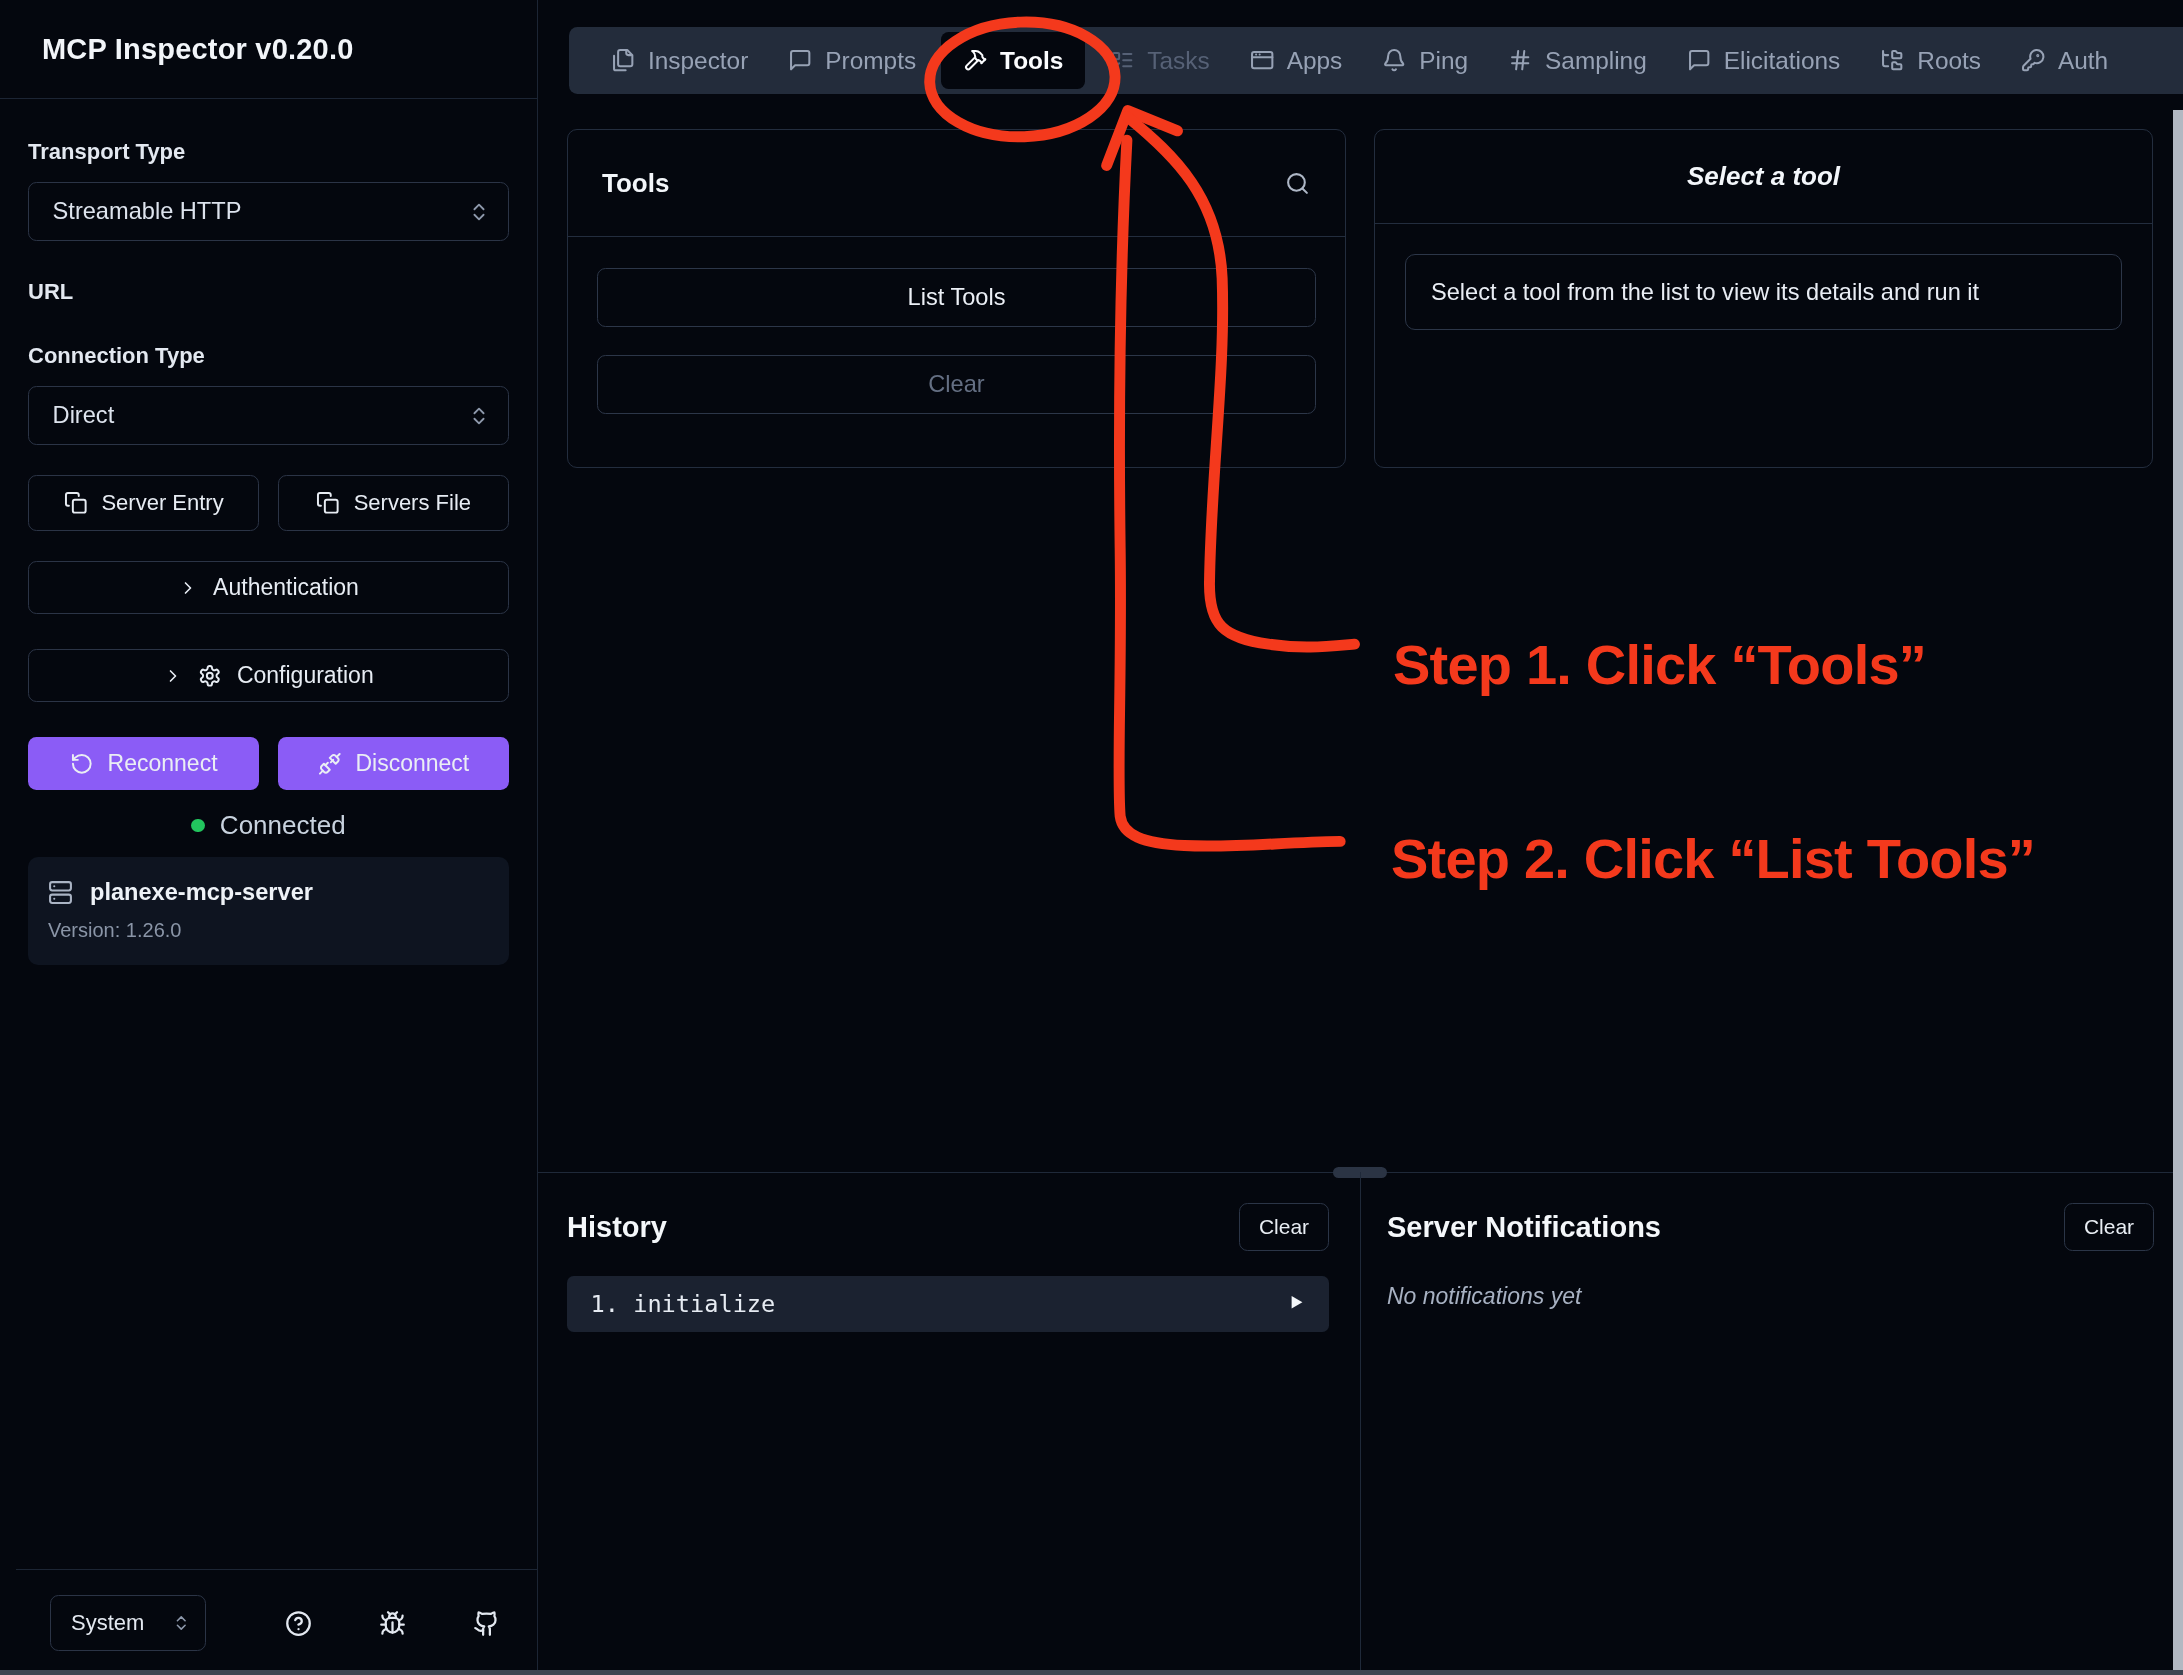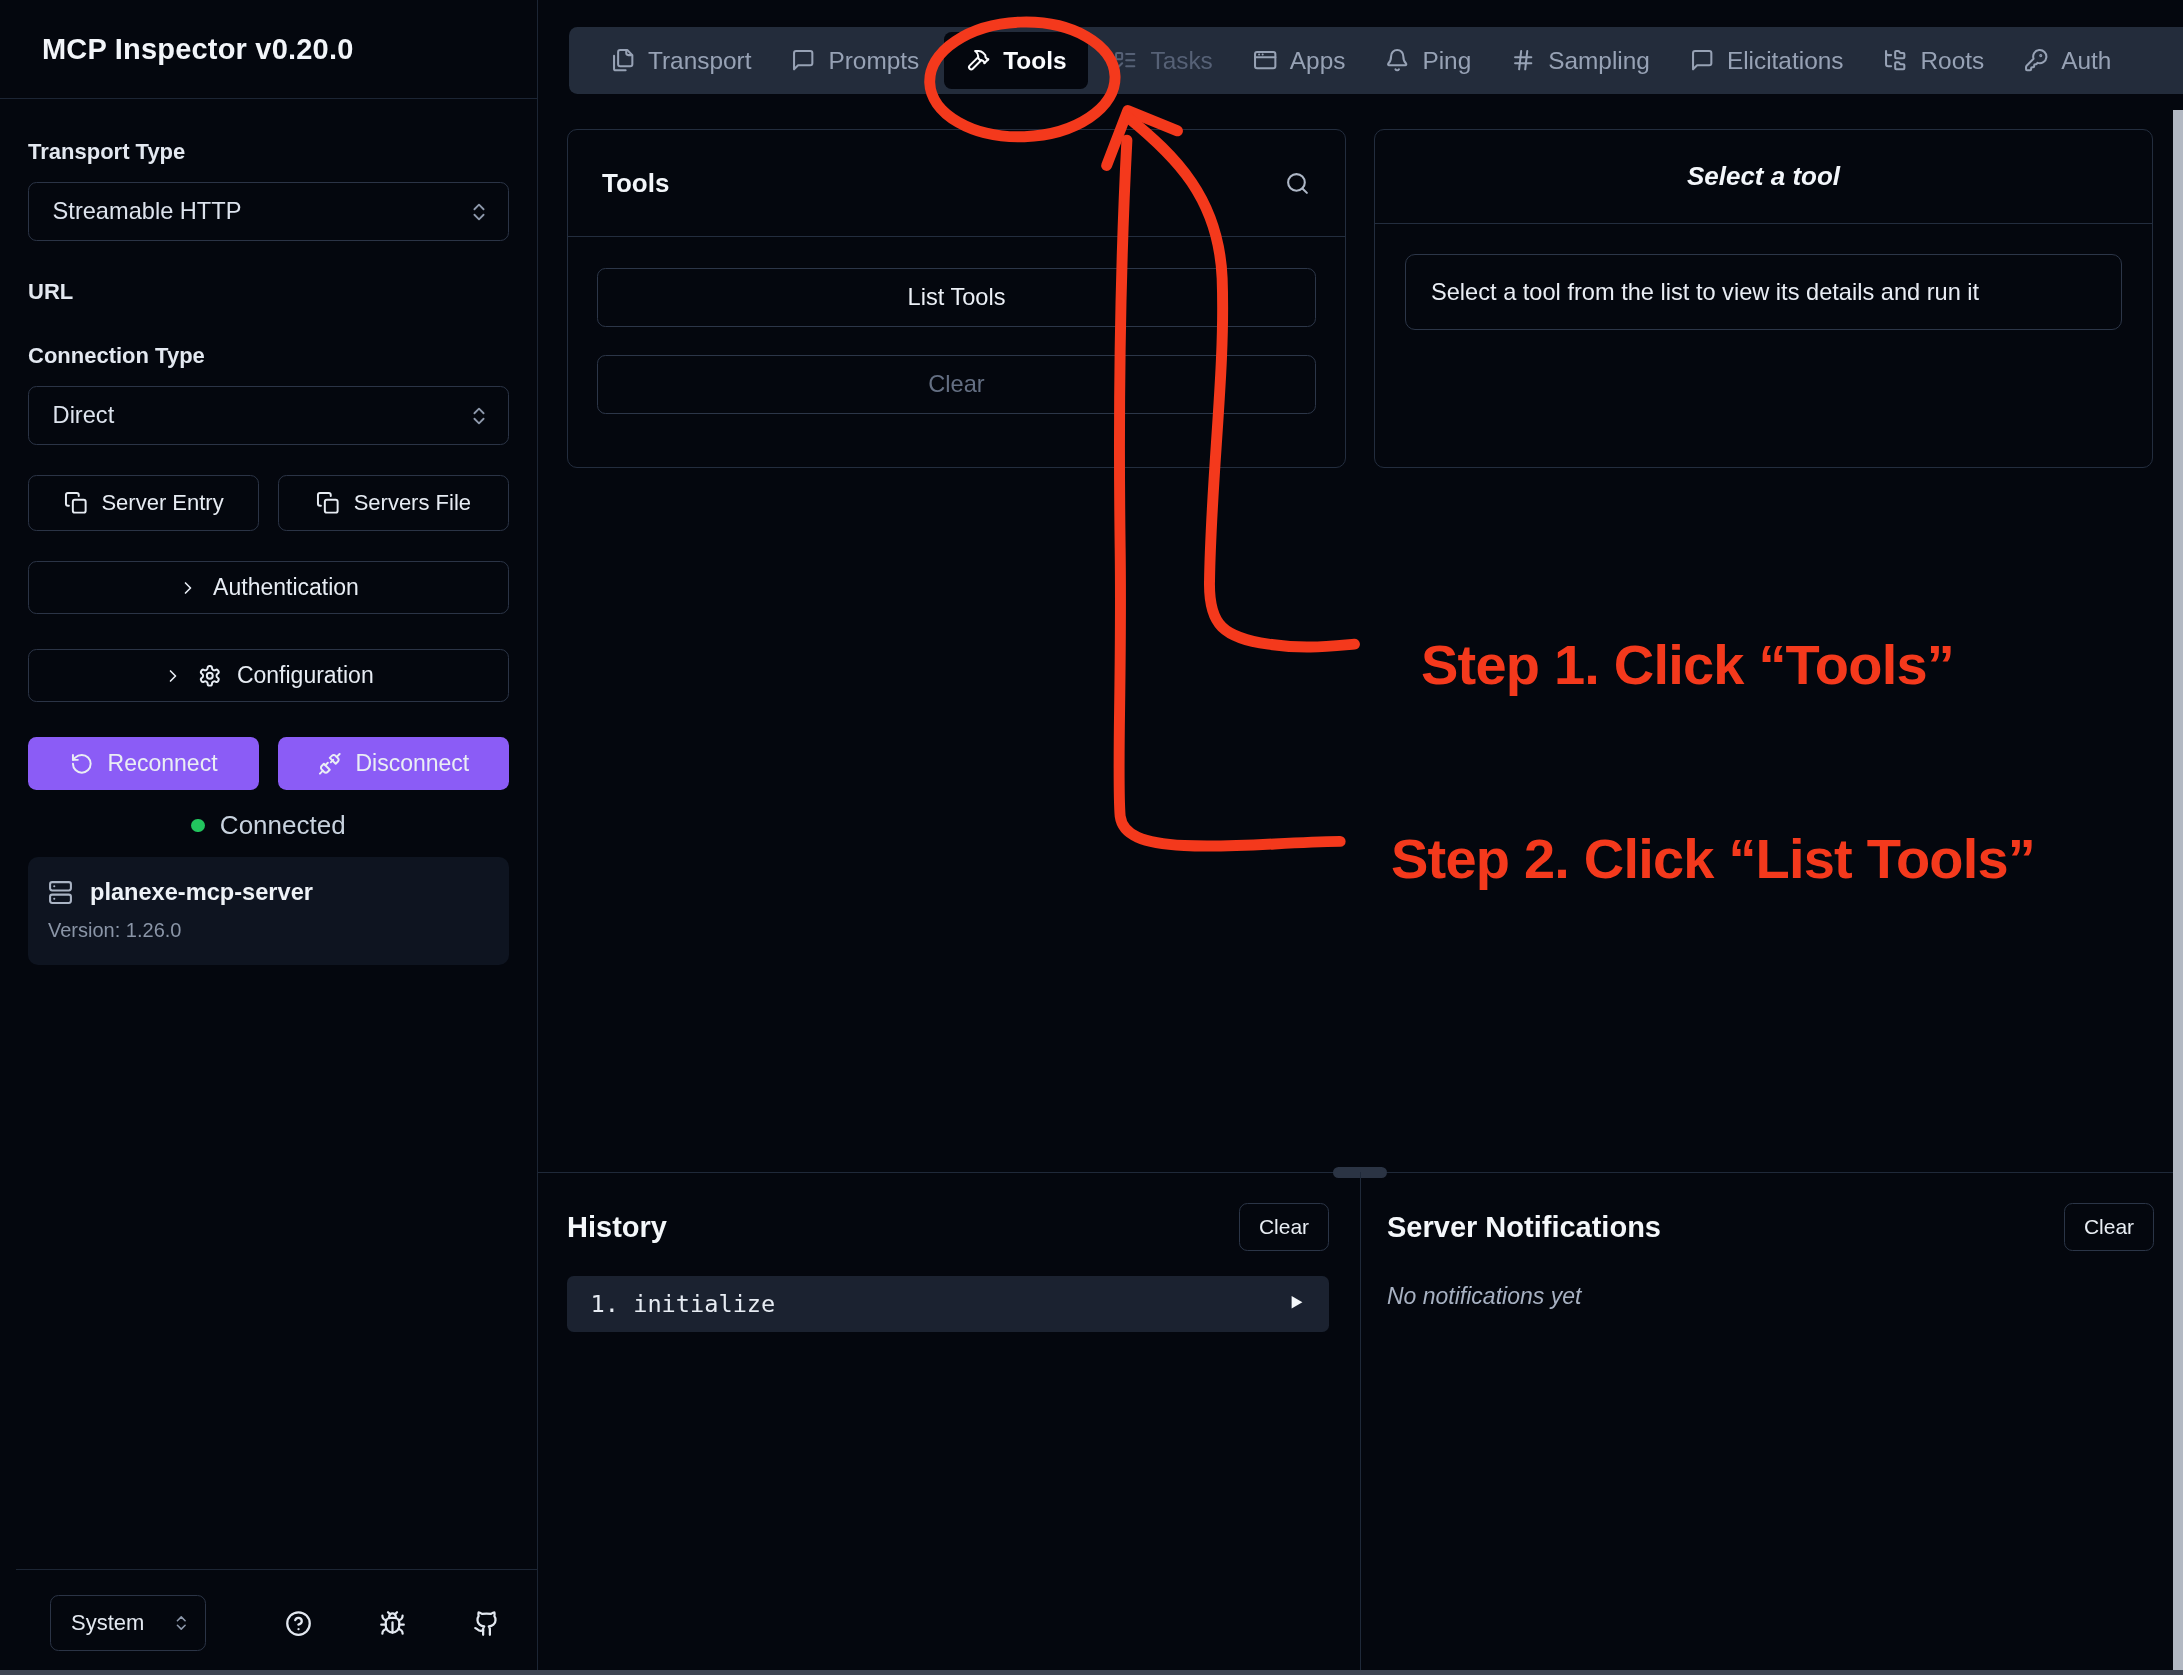--- a/index.html
+++ b/index.html
@@ -66,21 +66,21 @@
   .pane-header { display:flex; align-items:center; justify-content:space-between; }
   .pane-title { font-size:29px; font-weight:700; color:#f4f7fa; }
   .clear-btn { width:90px; height:48px; border:0.8px solid #2b3547; border-radius:8.4px; display:flex; align-items:center; justify-content:center; font-size:21px; color:#e8edf3; }
   .history-row { margin-top:25px; height:56px; background:#1b2230; border-radius:6.7px; display:flex; align-items:center; justify-content:space-between; padding:0 23.6px; }
   .history-row .mono { font-family:"DejaVu Sans Mono", monospace; font-size:23.6px; color:#e6ebf2; }
   .empty-text { margin-top:32px; font-style:italic; font-size:23px; color:#a7b1c2; }
 
   
   .overlay { position:absolute; left:0; top:0; width:2183px; height:1676px; pointer-events:none; }
   .step-text { position:absolute; font-weight:700; font-size:56px; letter-spacing:-0.8px; white-space:nowrap; }
-  .step1 { left:1393px; top:632px;margin-left:28px; }
+  .step1 { left:1393px; top:632px; }
   .step2 { left:1391px; top:826px; }
 
   
   .scroll-right { position:absolute; left:2173px; top:110px; width:10px; height:1560px; background:#b2b8c2; }
   .scroll-bottom { position:absolute; left:0; top:1670px; width:2183px; height:5.9px; background:#3e4552; }
 </style>
 </head>
 <body>
 
 <div class="app">
@@ -250,21 +250,21 @@
 
   <div class="tabbar">
     <div class="tab">
       <span>
           <svg class="ic" width="24.4" height="24.4" viewBox="0 0 24 24">
             <path d="M20 7h-3a2 2 0 0 1-2-2V2"></path>
             <path d="M9 18a2 2 0 0 1-2-2V4a2 2 0 0 1 2-2h7l5 5v9a2 2 0 0 1-2 2Z"></path>
             <path d="M3 7.6v12.8A1.6 1.6 0 0 0 4.6 22h9.8"></path>
           </svg>
         </span>
-      <span>Transport</span>
+      <span>Inspector</span>
     </div>
     <div class="tab">
       <span>
           <svg class="ic" width="24.4" height="24.4" viewBox="0 0 24 24">
             <path d="M21 15a2 2 0 0 1-2 2H7l-4 4V5a2 2 0 0 1 2-2h14a2 2 0 0 1 2 2z"></path>
           </svg>
         </span>
       <span>Prompts</span>
     </div>
     <div class="tab active">

